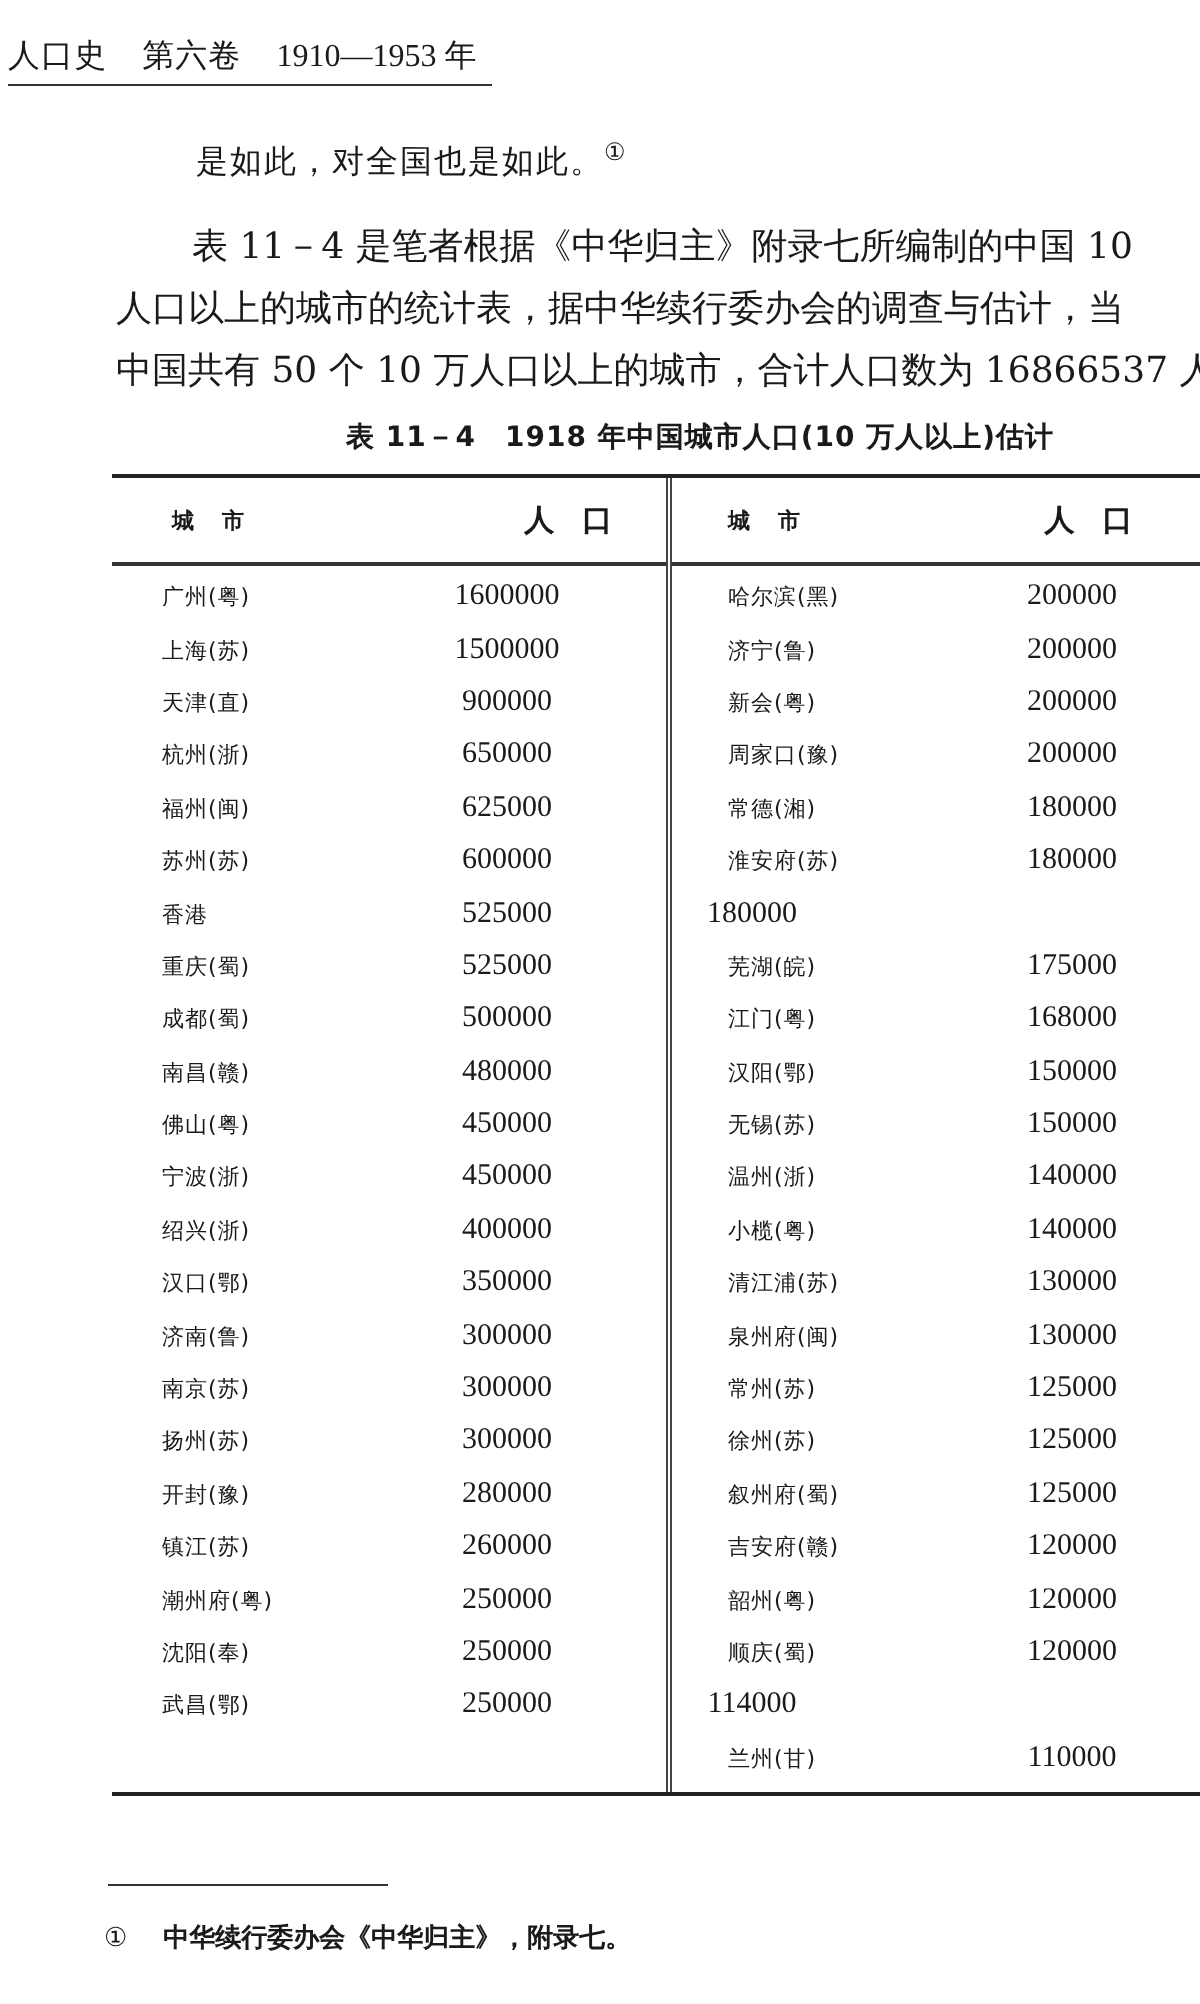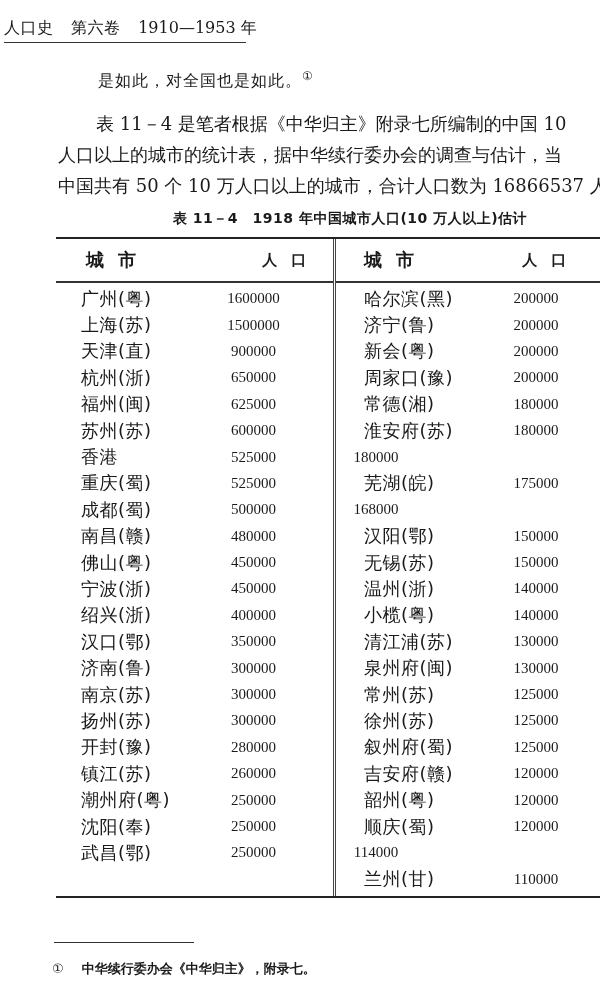--- a/index.html
+++ b/index.html
@@ -17,21 +17,21 @@
       left: 4px;
       top: 18px;
       width: 242px;
       font-size: 16px;
       letter-spacing: 0.5px;
       border-bottom: 1.5px solid #333;
       padding-bottom: 3px;
       white-space: nowrap;
     }
     .running-head span { margin-right: 12px; }
-    .running-head span.years { margin-right: 0; letter-spacing: 0; }
+    .running-head span.years { margin-right: 0; letter-spacing: 0; font-family: Liberation Serif, serif; }
     .para {
       position: absolute;
       left: 58px;
       font-size: 18px;
       line-height: 31px;
       white-space: nowrap;
     }
     .p1 { top: 62px; left: 98px; font-family: Liberation Mono, monospace; font-size: 16px; letter-spacing: 1px; }
     .p1 sup { font-size: 12px; vertical-align: 6px; }
     .p2 { top: 108px; left: 96px; }
@@ -64,21 +64,21 @@
     .col { width: 277px; }
     .col.left { border-right: 3px double #444; }
     .col.right { padding-left: 0; }
     .head-row, .row {
       display: flex;
       align-items: center;
       font-size: 15px;
     }
     .head-row { height: 42px; font-family: "DejaVu Sans", "Liberation Sans", sans-serif; font-weight: bold; font-size: 15px; }
     .row { height: 26.4px; }
-    .cell-city { width: 150px; padding-left: 25px; box-sizing: border-box; font-family: "DejaVu Sans", "Liberation Sans", sans-serif; font-size: 18px; letter-spacing: 0.5px; }
+    .cell-city { width: 150px; padding-left: 25px; box-sizing: border-box; font-family: "DejaVu Sans", "Liberation Sans", sans-serif; font-size: 11px; letter-spacing: 0.5px; }
     .cell-pop { width: 95px; text-align: center; font-family: "Liberation Serif", "DejaVu Serif", serif; font-size: 15px; }
     .col.right .cell-city { padding-left: 28px; width: 160px; }
     .col.right .cell-pop { width: 80px; }
     .head-row .cell-city { padding-left: 30px; letter-spacing: 14px; }
     .col.right .head-row .cell-city { padding-left: 28px; }
     .head-row .cell-pop { text-align: left; padding-left: 58px; letter-spacing: 14px; box-sizing: border-box; width: 130px; }
     .col.right .head-row .cell-pop { padding-left: 28px; width: 120px; }
     .body-rows { padding-top: 3px; padding-bottom: 4px; }
     .footnote-rule {
       position: absolute;
@@ -247,20 +247,21 @@
             <div class="cell-pop">180000</div>
           </div>
           <div class="row">
             <div class="cell-pop">180000</div>
           </div>
           <div class="row">
             <div class="cell-city">芜湖(皖)</div>
             <div class="cell-pop">175000</div>
           </div>
           <div class="row">
+            <div class="cell-city">江门(粤)</div>
             <div class="cell-pop">168000</div>
           </div>
           <div class="row">
             <div class="cell-city">汉阳(鄂)</div>
             <div class="cell-pop">150000</div>
           </div>
           <div class="row">
             <div class="cell-city">无锡(苏)</div>
             <div class="cell-pop">150000</div>
           </div>

